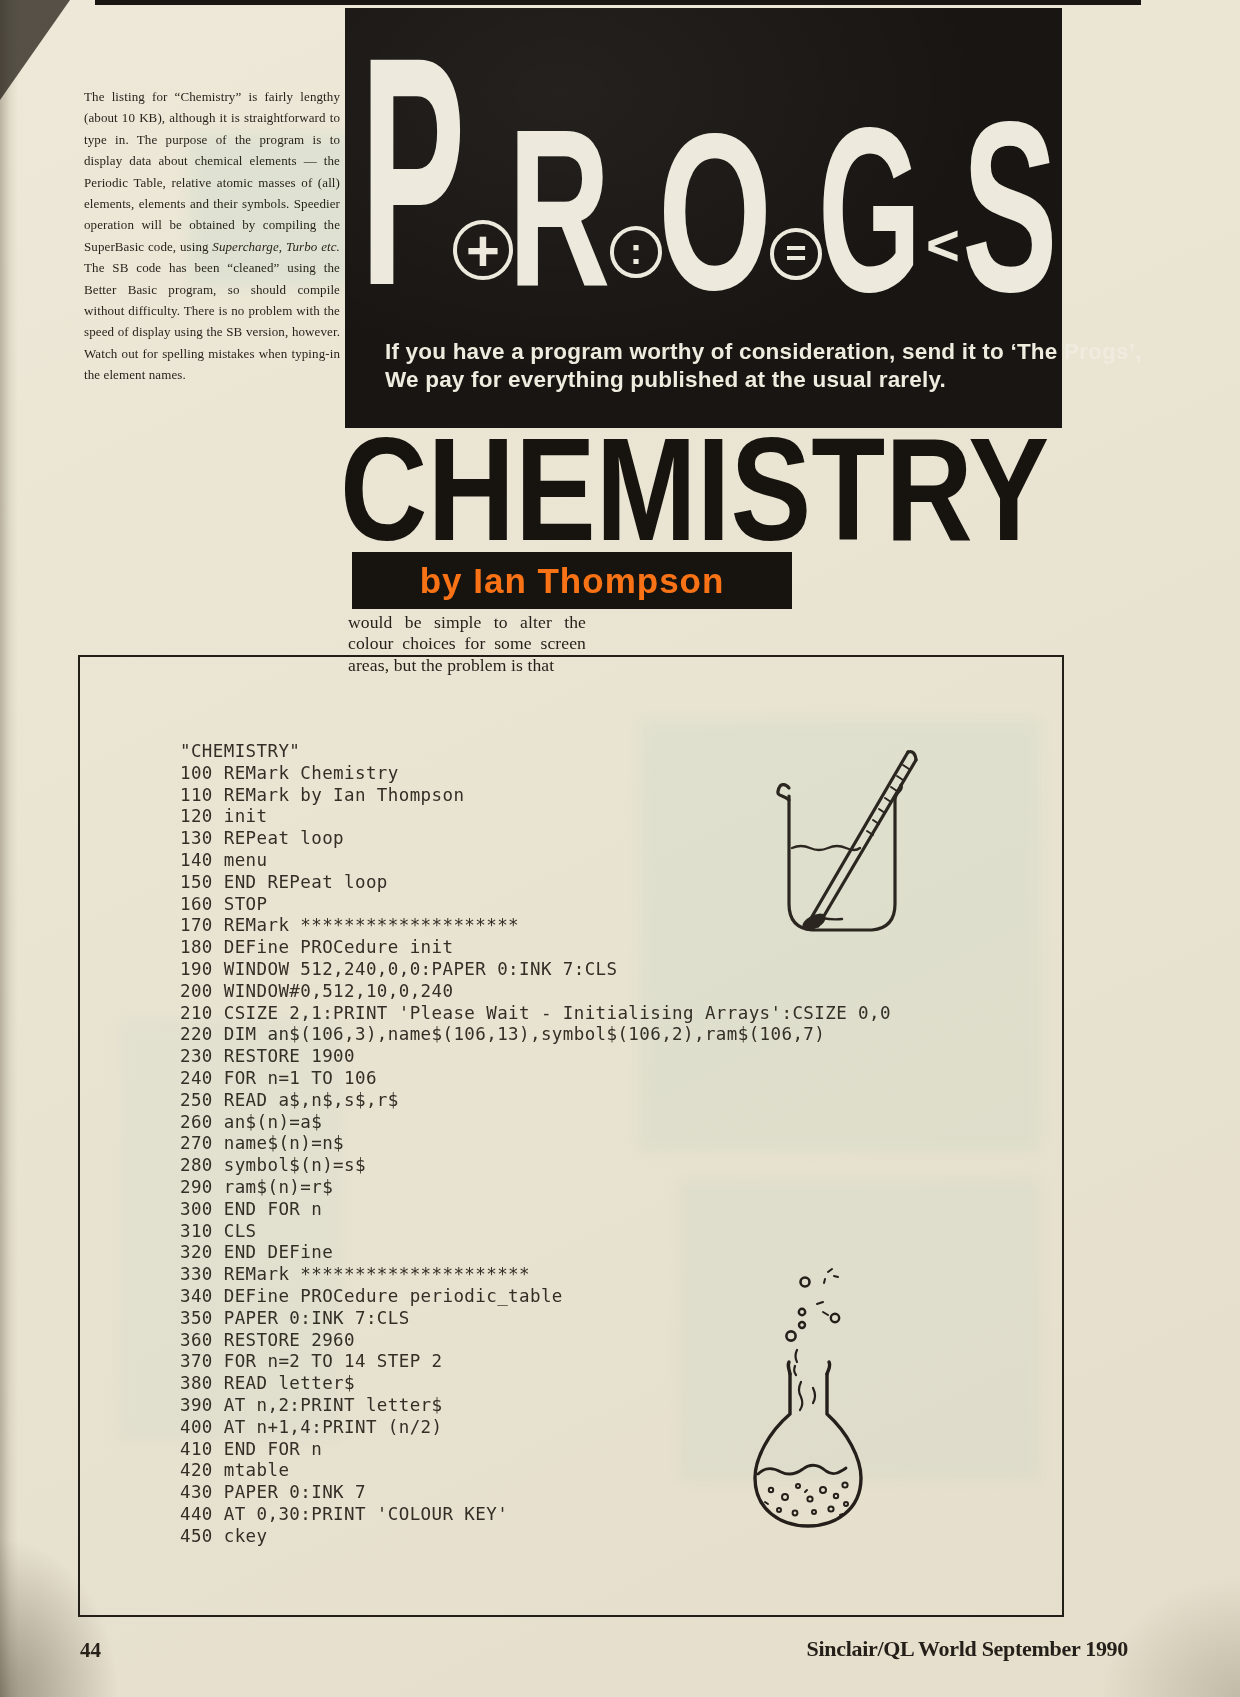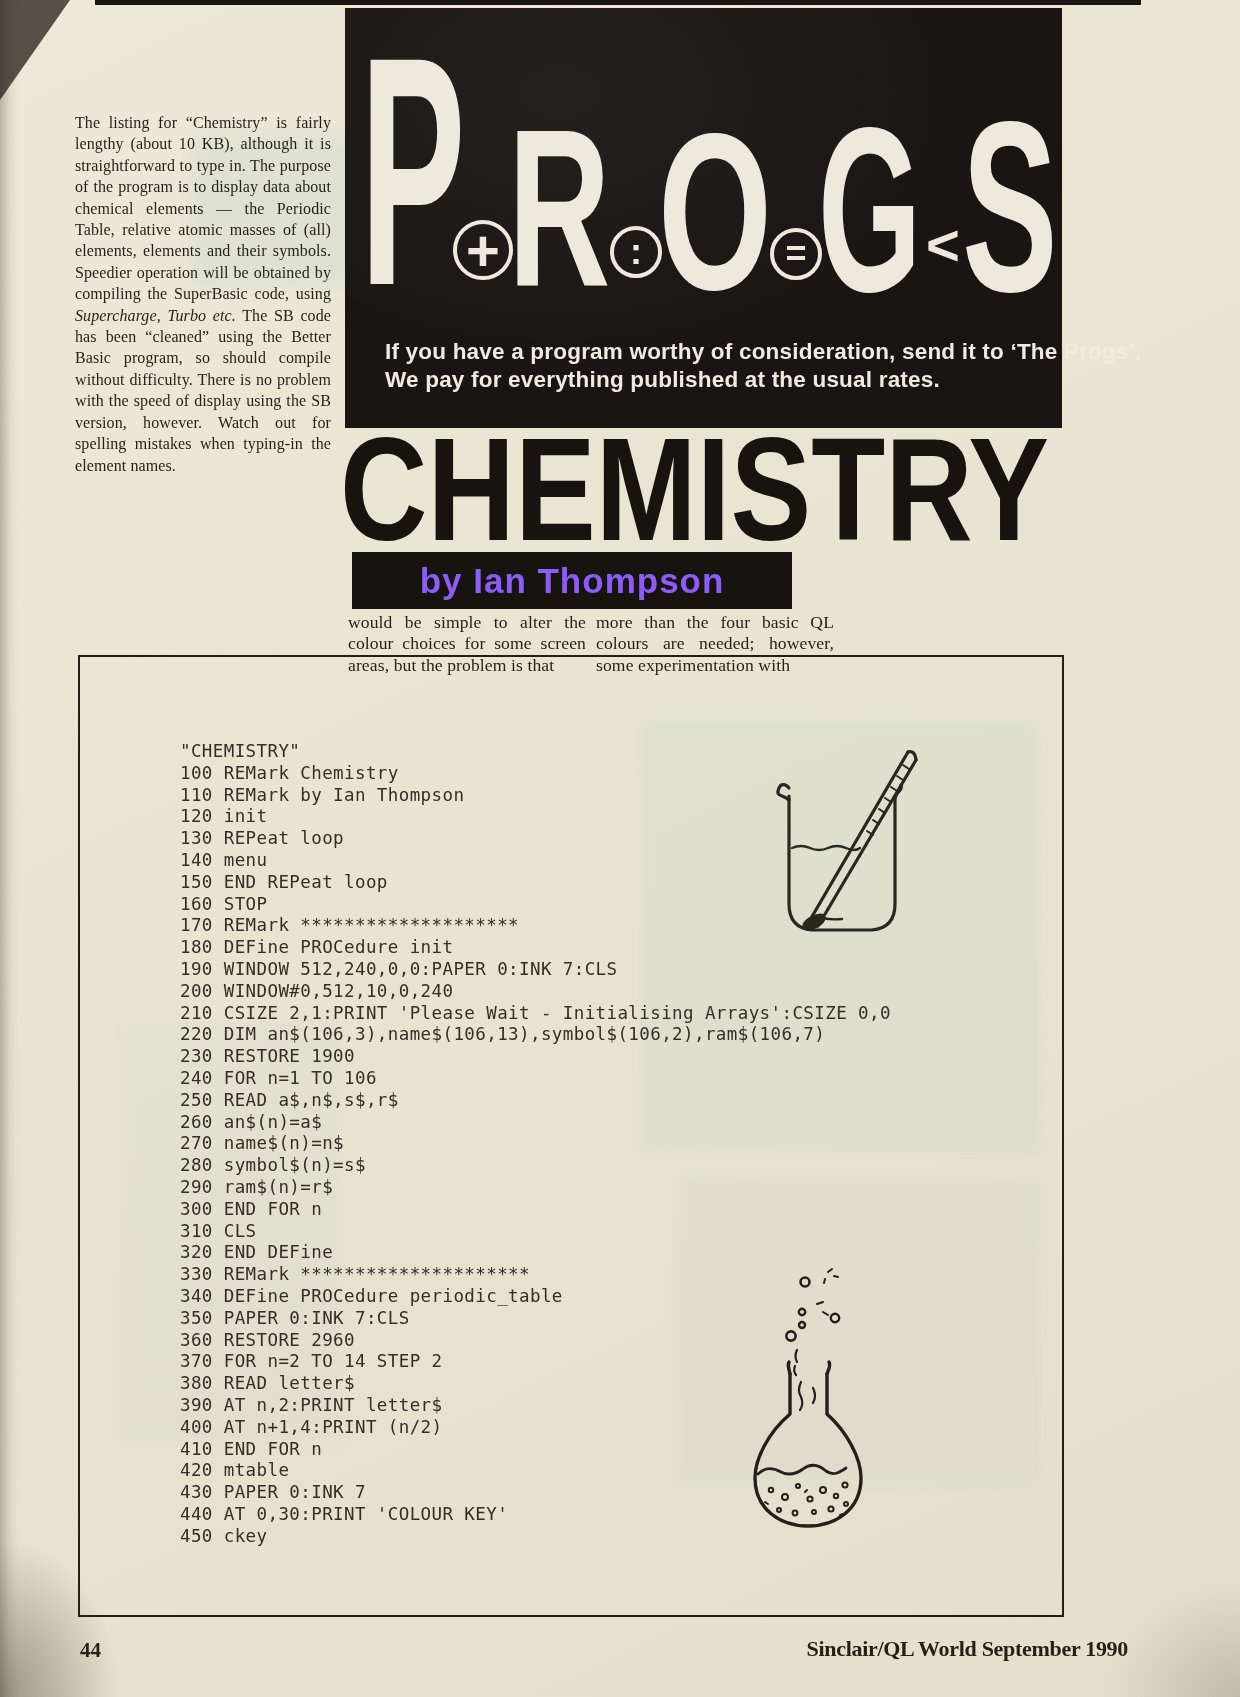--- a/index.html
+++ b/index.html
@@ -18,22 +18,22 @@
   .corner-tl{position:absolute;left:0;top:0;width:70px;height:100px;
     background:rgba(35,30,22,.75);clip-path:polygon(0 0,100% 0,0 100%);}
   .corner-bl{position:absolute;left:0;bottom:0;width:120px;height:160px;
     background:radial-gradient(ellipse at 0% 100%,rgba(60,50,35,.45),transparent 70%);}
   .corner-br{position:absolute;right:0;bottom:0;width:140px;height:120px;
     background:radial-gradient(ellipse at 100% 100%,rgba(90,80,60,.25),transparent 70%);}
   .showthrough{position:absolute;pointer-events:none;filter:blur(7px);}
   
   .top-rule{position:absolute;left:95px;top:0;width:1046px;height:5px;background:#191613;}
   
-  .intro{position:absolute;left:75px;top:86px;width:256px;
-    font-size:16px;line-height:21.4px;text-align:justify;letter-spacing:.1px;margin-top:26px;}
+  .intro{position:absolute;left:84px;top:86px;width:256px;
+    font-size:13px;line-height:21.4px;text-align:justify;letter-spacing:.1px;}
   .intro p{margin:0;}
   .intro p + p{text-indent:22px;}
   .ital{font-style:italic;}
   
   .progs{position:absolute;left:345px;top:8px;width:717px;height:420px;
     background:
       radial-gradient(ellipse at 30% 20%,rgba(255,255,255,.05),transparent 60%),
       #181512;}
   .progs .bigletter{position:absolute;font-family:"Liberation Sans",sans-serif;
     font-weight:bold;color:#edeadd;line-height:1;transform-origin:left top;}
@@ -44,21 +44,21 @@
     font-family:"Liberation Sans",sans-serif;font-weight:bold;color:#efecdf;
     font-size:22.5px;line-height:27.5px;letter-spacing:.2px;}
   .address div{white-space:nowrap;}
   
   .headline{position:absolute;left:340px;top:417px;
     font-family:"Liberation Sans",sans-serif;font-weight:bold;color:#17140f;
     font-size:146px;line-height:1;letter-spacing:0;transform:scaleX(.83);transform-origin:left top;
     white-space:nowrap;}
   .byline{position:absolute;left:352px;top:552px;width:440px;height:57px;background:#17140f;
     display:flex;align-items:center;justify-content:center;}
-  .byline span{font-family:"Liberation Sans",sans-serif;font-weight:bold;color:#8b5cf6;
+  .byline span{font-family:"Liberation Sans",sans-serif;font-weight:bold;color:#f97316;
     font-size:35px;letter-spacing:1px;}
   
   .col{position:absolute;font-size:17.6px;line-height:21.4px;text-align:justify;letter-spacing:.1px;}
   .col1{left:348px;top:612px;width:238px;}
   .col2{left:596px;top:612px;width:238px;}
   .col3{left:838px;top:560px;width:224px;}
   
   .listing-box{position:absolute;left:78px;top:655px;width:982px;height:958px;
     border:2px solid #221e18;background:transparent;}
   .listing-box pre{position:absolute;left:100px;top:84px;margin:0;
@@ -94,31 +94,30 @@
     <span class="sym ring" style="left:108px;top:212px;width:52px;height:52px;font-size:58px;">+</span>
     <span class="bigletter" style="left:163px;top:88px;font-size:225px;transform:scaleX(.63);">R</span>
     <span class="sym ring" style="left:265px;top:218px;width:44px;height:44px;font-size:36px;">:</span>
     <span class="bigletter" style="left:313px;top:93px;font-size:222px;transform:scaleX(.66);">O</span>
     <span class="sym ring" style="left:425px;top:220px;width:44px;height:44px;font-size:36px;">=</span>
     <span class="bigletter" style="left:473px;top:86px;font-size:233px;transform:scaleX(.57);">G</span>
     <span class="sym" style="left:578px;top:208px;width:40px;height:56px;font-size:58px;">&lt;</span>
     <span class="bigletter" style="left:617px;top:77px;font-size:243px;transform:scaleX(.59);">S</span>
     <div class="address">
       <div>If you have a program worthy of consideration, send it to ‘The Progs’,</div>
-      <div>We pay for everything published at the usual rates.</div>
+      <div>We pay for everything published at the usual rarely.</div>
     </div>
   </div>
 
   <div class="headline">CHEMISTRY</div>
   <div class="byline">
     <span>by Ian Thompson</span>
   </div>
 
   <div class="col col1">would be simple to alter the colour choices for some screen areas, but the problem is that</div>
-  <div class="col col2">more than the four basic QL colours are needed; however, some experimentation with</div>
 
   <div class="listing-box">
     <pre>"CHEMISTRY"
 100 REMark Chemistry
 110 REMark by Ian Thompson
 120 init
 130 REPeat loop
 140 menu
 150 END REPeat loop
 160 STOP

